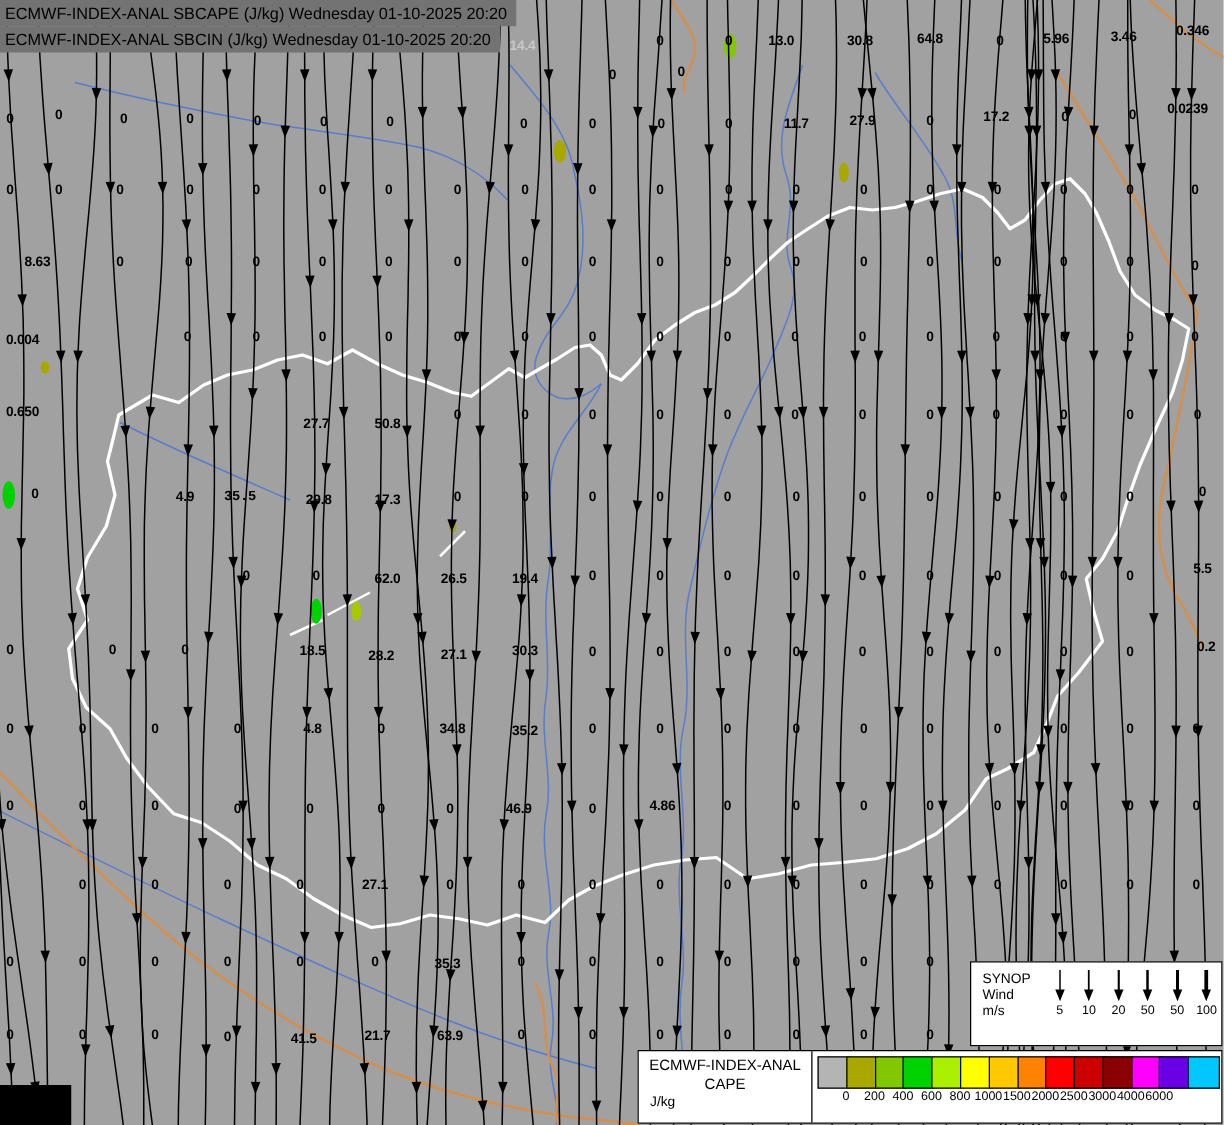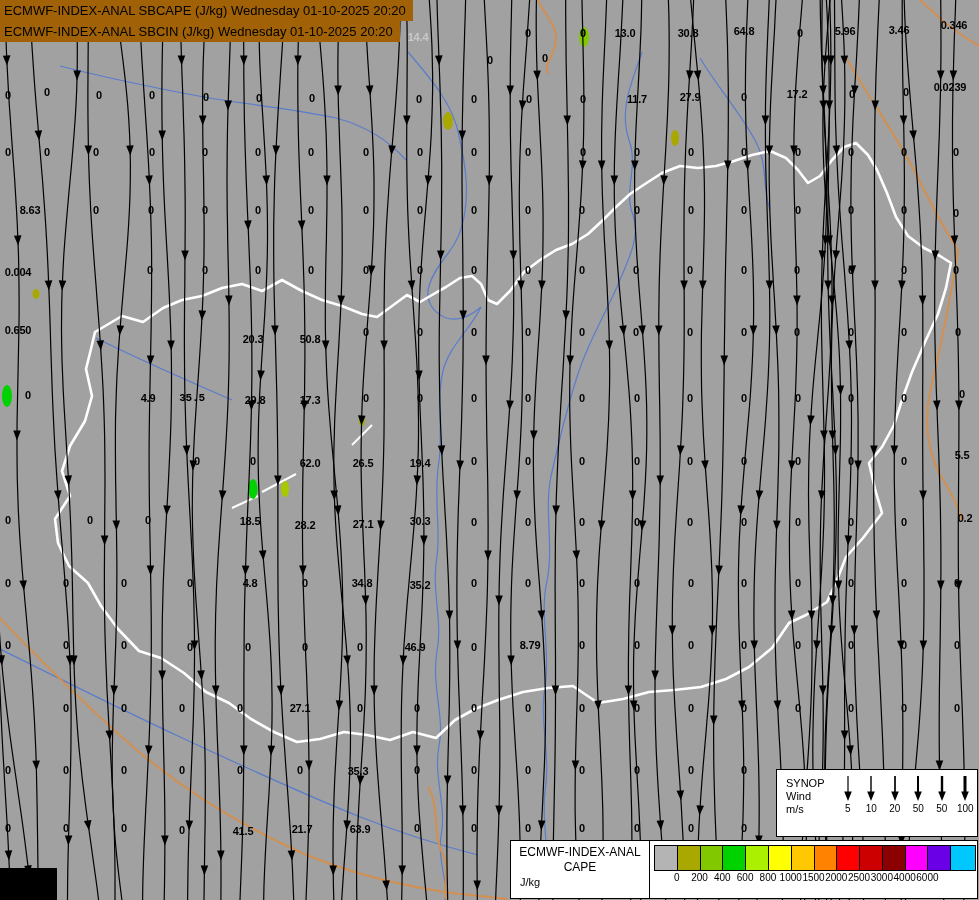--- a/index.html
+++ b/index.html
@@ -4,21 +4,21 @@
 <style>
   html,body{margin:0;padding:0;background:#fff;}
   #root{position:relative;width:979px;height:900px;background:#a1a1a1;overflow:hidden;
         font-family:"Liberation Sans",sans-serif;}
   #map-svg{position:absolute;left:0;top:0;z-index:1;}
   #stations{position:absolute;left:0;top:0;width:100%;height:100%;z-index:2;pointer-events:none;}
   .station{position:absolute;transform:translate(-50%,-50%);font-size:11px;font-weight:700;
            color:#000;white-space:nowrap;letter-spacing:-0.2px;}
   .station.muted{color:#c9c9c9;}
   #titles{position:absolute;left:0;top:0;z-index:6;}
-  .title-line{display:table;background:#a16207;padding:3px 7px 3px 4px;font-size:13px;
+  .title-line{display:table;background:#737373;padding:3px 7px 3px 4px;font-size:13px;
               color:#000;white-space:nowrap;}
   #wind-legend{position:absolute;left:776px;top:769px;width:200px;height:66px;background:#fff;
                border:1px solid #000;display:flex;z-index:5;}
   #wind-title{width:50px;padding:7px 0 0 9px;font-size:11px;line-height:13px;}
   #wind-cols{flex:1;display:flex;}
   .wind-col{flex:1;display:flex;flex-direction:column;align-items:center;padding-top:5px;}
   .wind-col svg{display:block;}
   .wind-speed{font-size:10px;margin-top:1px;}
   #cape-legend{position:absolute;left:510px;top:840px;width:466px;height:57px;background:#fff;
                border:1px solid #000;display:flex;z-index:5;}
@@ -467,21 +467,21 @@
       <div class="station" style="left: 528px; top: 270px;">0</div>
       <div class="station" style="left: 582px; top: 270px;">0</div>
       <div class="station" style="left: 636px; top: 270px;">0</div>
       <div class="station" style="left: 690px; top: 270px;">0</div>
       <div class="station" style="left: 744px; top: 270px;">0</div>
       <div class="station" style="left: 797px; top: 270px;">0</div>
       <div class="station" style="left: 851px; top: 270px;">0</div>
       <div class="station" style="left: 904px; top: 270px;">0</div>
       <div class="station" style="left: 956px; top: 270px;">0</div>
       <div class="station" style="left: 18px; top: 330px;">0.650</div>
-      <div class="station" style="left: 253px; top: 339px;">20.3</div>
+      <div class="station" style="left: 253px; top: 339px;">27.7</div>
       <div class="station" style="left: 310px; top: 339px;">50.8</div>
       <div class="station" style="left: 366px; top: 332px;">0</div>
       <div class="station" style="left: 420px; top: 332px;">0</div>
       <div class="station" style="left: 474px; top: 332px;">0</div>
       <div class="station" style="left: 528px; top: 332px;">0</div>
       <div class="station" style="left: 582px; top: 332px;">0</div>
       <div class="station" style="left: 636px; top: 332px;">0</div>
       <div class="station" style="left: 690px; top: 332px;">0</div>
       <div class="station" style="left: 744px; top: 332px;">0</div>
       <div class="station" style="left: 797px; top: 332px;">0</div>
@@ -557,21 +557,21 @@
       <div class="station" style="left: 957px; top: 583px;">0</div>
       <div class="station" style="left: 8px; top: 645px;">0</div>
       <div class="station" style="left: 66px; top: 645px;">0</div>
       <div class="station" style="left: 124px; top: 645px;">0</div>
       <div class="station" style="left: 190px; top: 647px;">0</div>
       <div class="station" style="left: 248px; top: 647px;">0</div>
       <div class="station" style="left: 305px; top: 647px;">0</div>
       <div class="station" style="left: 360px; top: 647px;">0</div>
       <div class="station" style="left: 415px; top: 647px;">46.9</div>
       <div class="station" style="left: 474px; top: 647px;">0</div>
-      <div class="station" style="left: 530px; top: 645px;">8.79</div>
+      <div class="station" style="left: 530px; top: 645px;">4.86</div>
       <div class="station" style="left: 582px; top: 645px;">0</div>
       <div class="station" style="left: 637px; top: 645px;">0</div>
       <div class="station" style="left: 691px; top: 645px;">0</div>
       <div class="station" style="left: 744px; top: 645px;">0</div>
       <div class="station" style="left: 798px; top: 645px;">0</div>
       <div class="station" style="left: 851px; top: 645px;">0</div>
       <div class="station" style="left: 904px; top: 645px;">0</div>
       <div class="station" style="left: 957px; top: 645px;">0</div>
       <div class="station" style="left: 66px; top: 708px;">0</div>
       <div class="station" style="left: 124px; top: 708px;">0</div>

